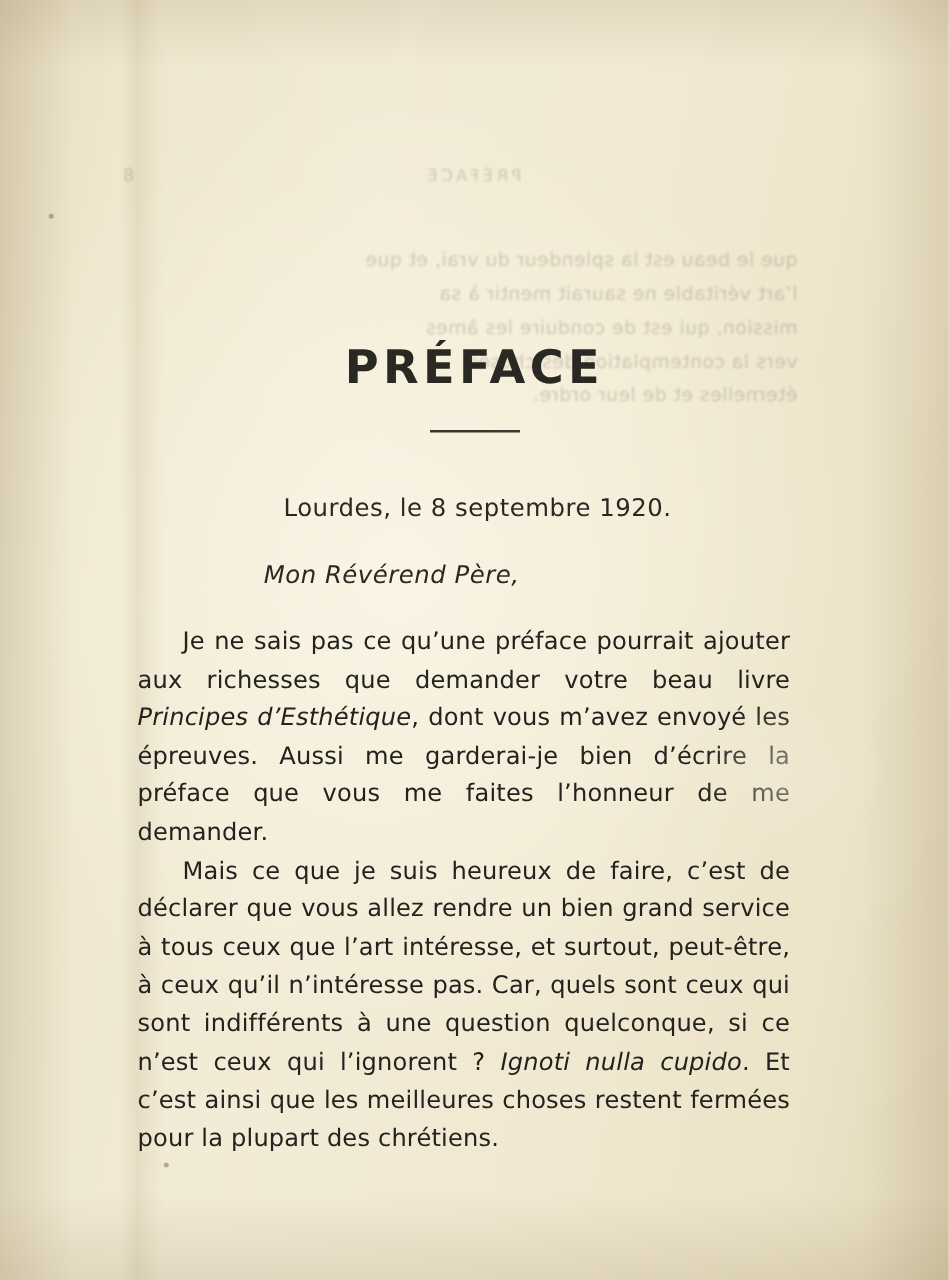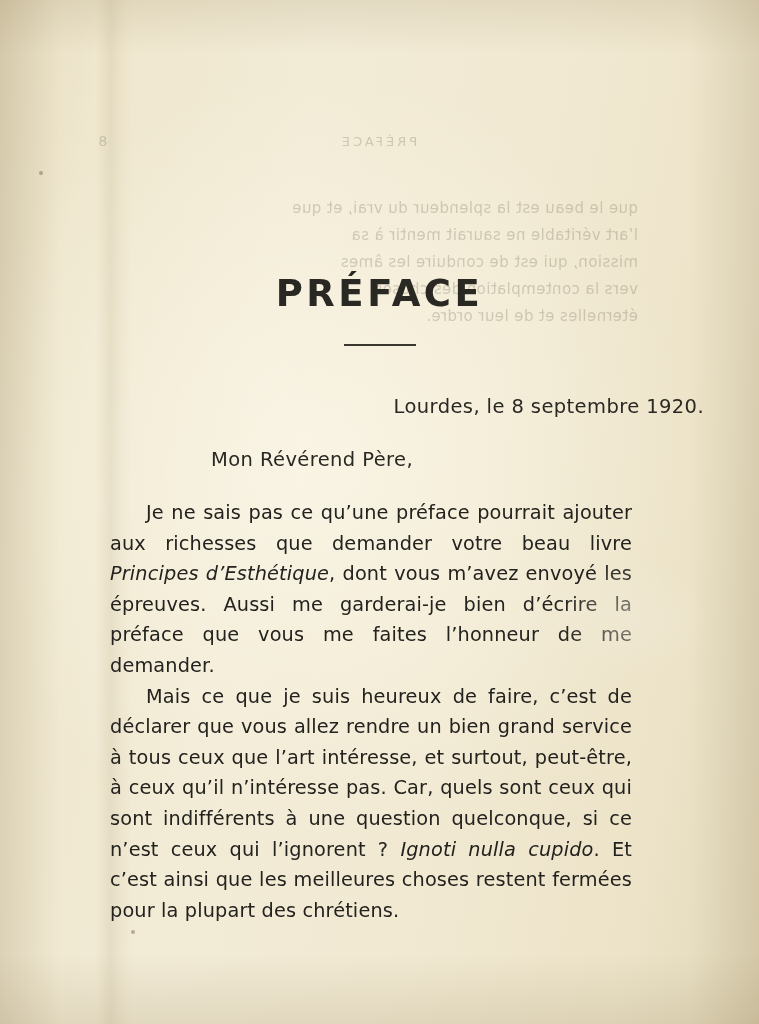--- a/index.html
+++ b/index.html
@@ -130,35 +130,36 @@
     width: 72px;
     height: 2px;
     background: #3a372f;
   }
 
   .dateline {
     position: absolute;
     top: 395px;
     left: 0;
     width: 704px;
-    text-align: right;
+    text-align: center;
     padding-left: 60px;
     box-sizing: border-box;
     font-size: 19.5px;
     letter-spacing: 0.4px;
     color: #2a2823;
   }
 
   .salutation {
     position: absolute;
     top: 448px;
     left: 211px;
     font-size: 19.5px;
     letter-spacing: 0.4px;
     color: #2a2823;
+    font-style: italic;
   }
 
   .body {
     position: absolute;
     top: 498px;
     left: 110px;
     width: 522px;
     font-size: 19.3px;
     line-height: 30.6px;
     letter-spacing: 0.15px;

